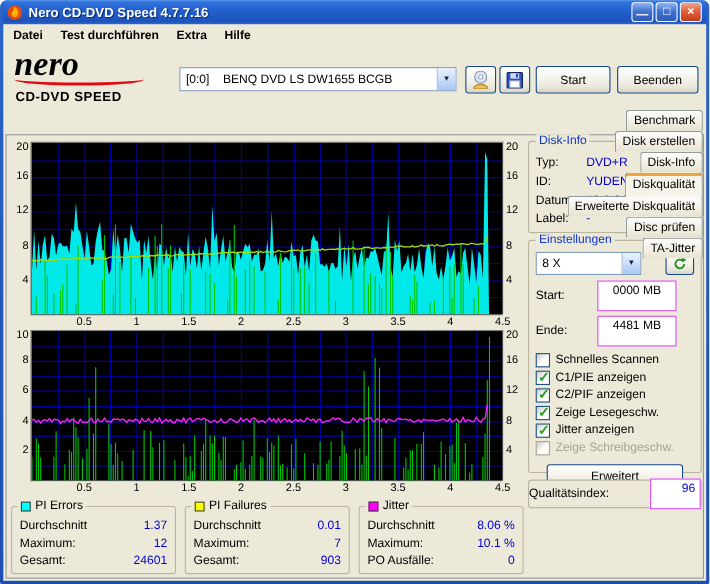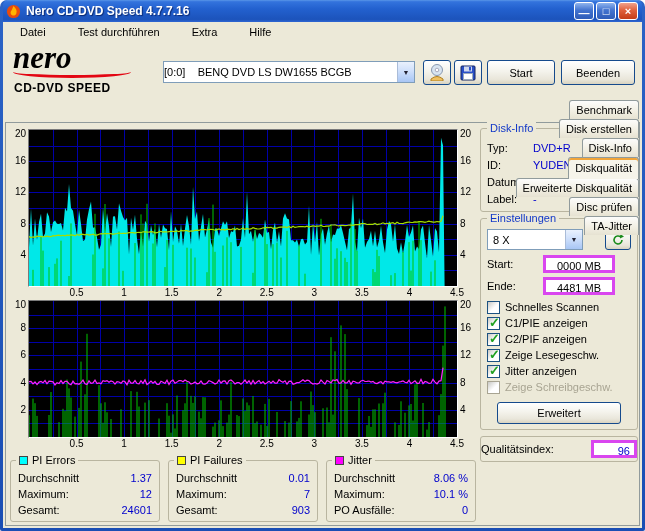--- a/index.html
+++ b/index.html
@@ -8,28 +8,28 @@
 .titlebar{height:22px;display:flex;align-items:center;gap:5px;padding:0 4px 0 3px;background:linear-gradient(180deg,#5a96e8 0%,#3373dd 8%,#2361cf 40%,#1c53bb 88%,#2e66d4 100%);border-radius:5px 5px 0 0;}
 .appicon{width:15px;height:15px;flex:0 0 auto;}
 .title{flex:1;color:#fff;font-weight:bold;font-size:12px;text-shadow:1px 1px 1px rgba(0,20,80,.7);white-space:nowrap;overflow:hidden;}
 .winbtns{display:flex;gap:2px;}
 .winbtn{width:20px;height:18px;border:1px solid #fff;border-radius:3px;color:#fff;font-size:11px;line-height:16px;text-align:center;font-weight:bold;padding:0;}
 .winbtn.min,.winbtn.max{background:linear-gradient(180deg,#8fb4ee,#4273cf 45%,#2e5cb8);}
 .winbtn.close{background:linear-gradient(180deg,#f0a28c,#e0613c 45%,#c53d17);}
 .winbtn.min{line-height:20px;}
 .client{background:#ece9d8;height:506px;position:relative;}
 .menubar{height:20px;display:flex;align-items:center;font-size:11px;padding-left:1px;}
-.menu-item{padding:3px 16px;}
+.menu-item{padding:3px 8px;font-weight:bold;}
 .toolbar{position:relative;height:58px;}
 .logo{position:absolute;left:10px;top:1px;width:152px;height:54px;}
 .logo .brand{font-family:"Liberation Serif",serif;font-style:italic;font-weight:bold;font-size:31px;line-height:30px;}
 .logo .swoosh{position:absolute;left:0;top:23px;width:118px;height:12px;border-bottom:3px solid #e30613;border-radius:50%;}
 .logo .product{position:absolute;left:1px;top:38px;font-size:12px;font-weight:bold;letter-spacing:.5px;white-space:nowrap;}
 .drive-combo{position:absolute;left:160px;top:19px;width:252px;height:22px;background:#fff;border:1px solid #7f9db9;display:flex;align-items:stretch;font-size:11px;}
-.drive-combo .txt{flex:1;display:flex;align-items:center;white-space:pre;overflow:hidden;border-radius:6px;}
+.drive-combo .txt{flex:1;display:flex;align-items:center;padding-left:5px;white-space:pre;overflow:hidden;border-radius:6px;}
 .arrowbtn{width:17px;background:linear-gradient(180deg,#e9f1fd,#cfe0fb 45%,#a8c6f5);border-left:1px solid #aabcd8;display:flex;align-items:center;justify-content:center;font-size:7px;color:#223;}
 .arrowbtn::after{content:"▼";}
 .xpbtn{background:linear-gradient(180deg,#ffffff,#f4f3ec 45%,#e9e6da 80%,#d8d3c0);border:1px solid #154a8c;border-radius:3px;font-size:11px;display:flex;align-items:center;justify-content:center;}
 .tool-btn{position:absolute;top:18px;width:28px;height:25px;}
 #btnHand{left:420px;}
 #btnSave{left:451px;}
 .start-btn{position:absolute;left:484px;top:18px;width:68px;height:25px;}
 .quit-btn{position:absolute;left:558px;top:18px;width:74px;height:25px;}
 .tabstrip{position:absolute;left:2px;top:78px;right:2px;height:23px;display:flex;align-items:flex-end;padding-left:1px;z-index:5;flex-direction:column;}
 .tab{height:19px;line-height:18px;padding:0 6px;font-size:11px;background:linear-gradient(180deg,#fcfcfb,#f1eee1 60%,#e6e2d2);border:1px solid #919b9c;border-bottom:none;border-radius:3px 3px 0 0;margin-right:1px;white-space:nowrap;}
@@ -59,21 +59,21 @@
 #gbDisk{height:84px;padding:11px 6px 0;}
 .inforow{display:flex;font-size:11px;line-height:17px;}
 .ilab{width:46px;}
 .ival{color:#0000cc;}
 #gbSet{height:212px;padding:10px 6px 0;}
 .speedrow{display:flex;justify-content:space-between;margin-bottom:5px;}
 .speed-select{width:96px;height:21px;background:#fff;border:1px solid #7f9db9;display:flex;align-items:stretch;font-size:11px;}
 .speed-select .txt{flex:1;display:flex;align-items:center;padding-left:5px;}
 .refresh{width:26px;height:21px;}
 .fieldrow{display:flex;justify-content:space-between;align-items:center;font-size:11px;margin-bottom:4px;padding-right:16px;}
-.inputbox{width:72px;height:18px;background:#fff;border:3px solid #d946ef;font-size:11px;text-align:center;line-height:16px;}
+.inputbox{width:72px;height:28px;background:#fff;border:1px solid #d946ef;font-size:11px;text-align:center;line-height:16px;}
 .cbrow{display:flex;align-items:center;gap:5px;height:16px;font-size:11px;}
 .cbbox{width:13px;height:13px;background:linear-gradient(135deg,#c8c8c4,#fff 55%);border:1px solid #1d5281;position:relative;flex:0 0 auto;}
 .cbrow.checked .cbbox::after{content:"✓";position:absolute;left:1px;top:-3px;font-size:13px;font-weight:bold;color:#21a121;}
 .cbrow.disabled{color:#a8a492;}
 .cbrow.disabled .cbbox{border-color:#a8a492;}
 .adv-btn{width:124px;height:22px;margin:7px auto 0;}
 .qbox{height:26px;display:flex;align-items:center;justify-content:space-between;padding:0 0;font-size:11px;}
 .qbox .inputbox{width:46px;color:#0000cc;text-align:right;padding-right:4px;}
 .progressbox{height:56px;padding:5px 7px 0;}
 .prow{display:flex;justify-content:space-between;font-size:11px;line-height:16px;}

